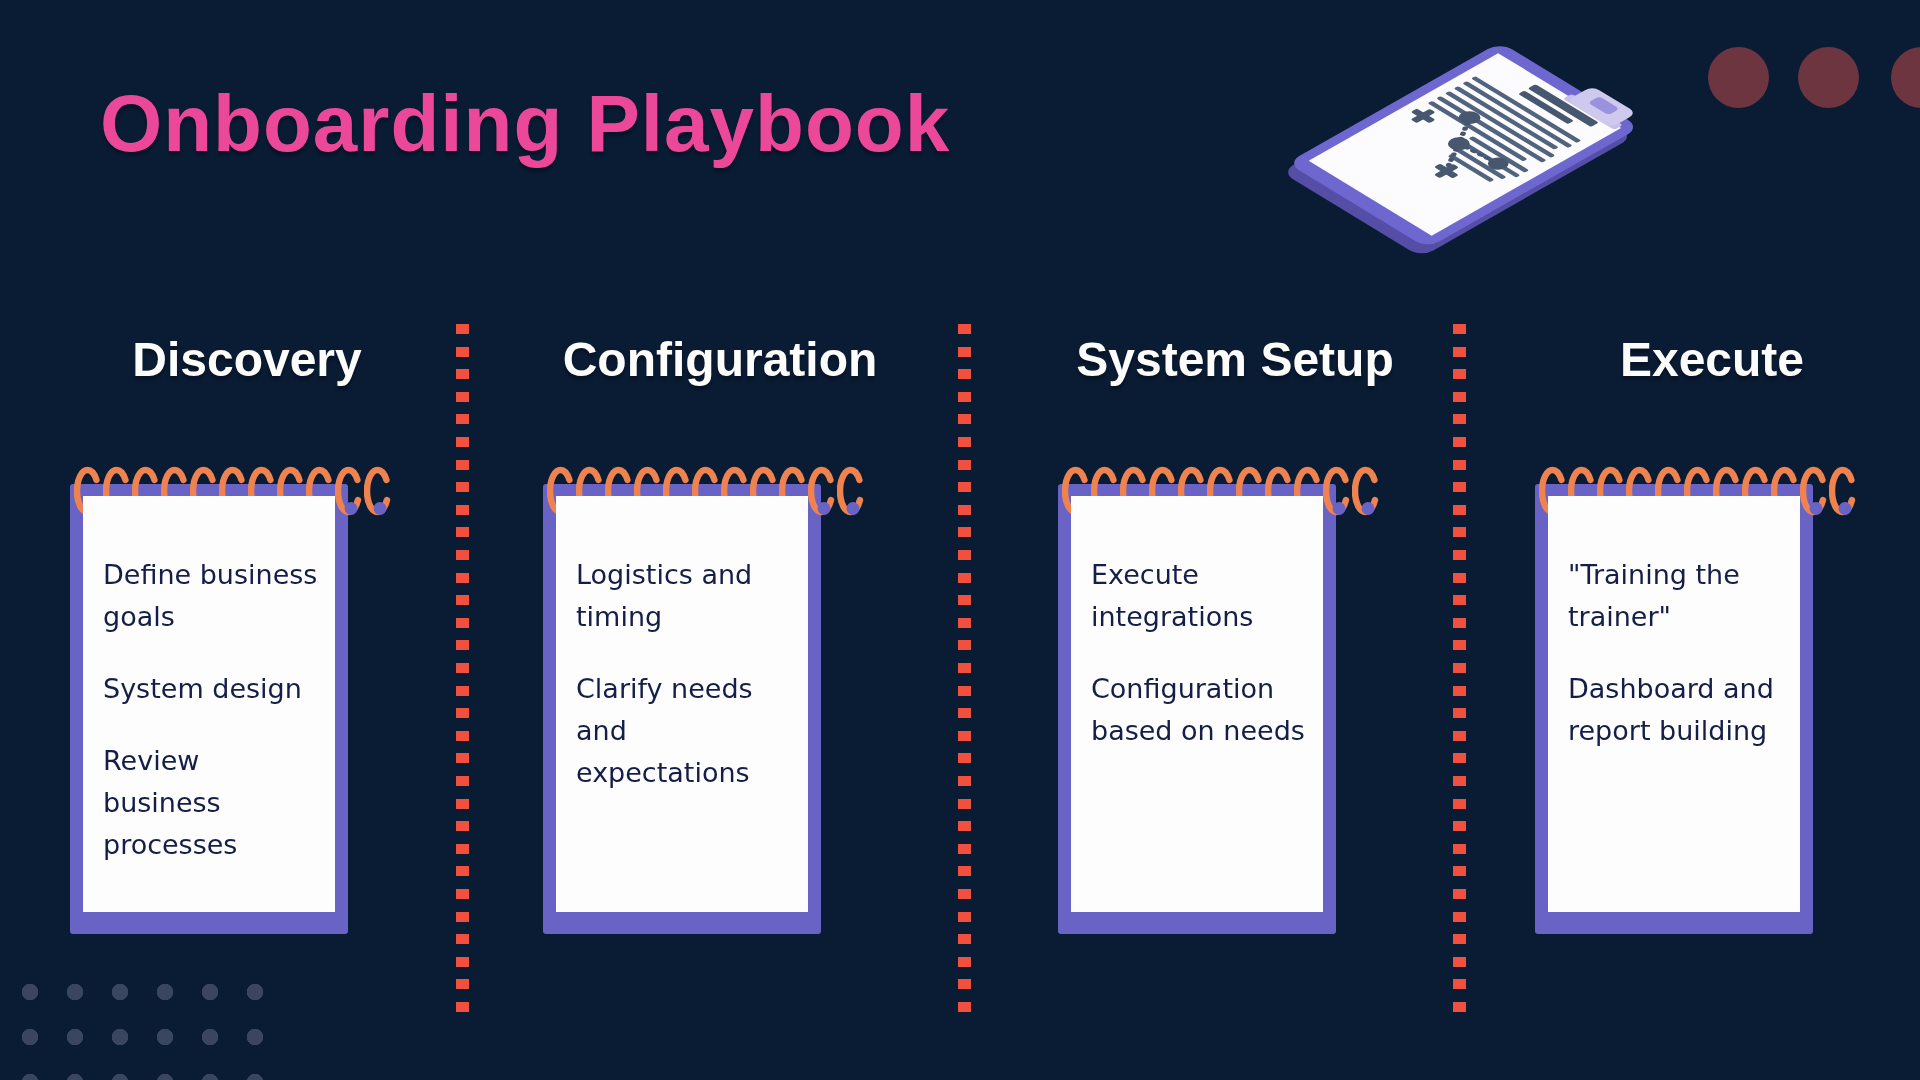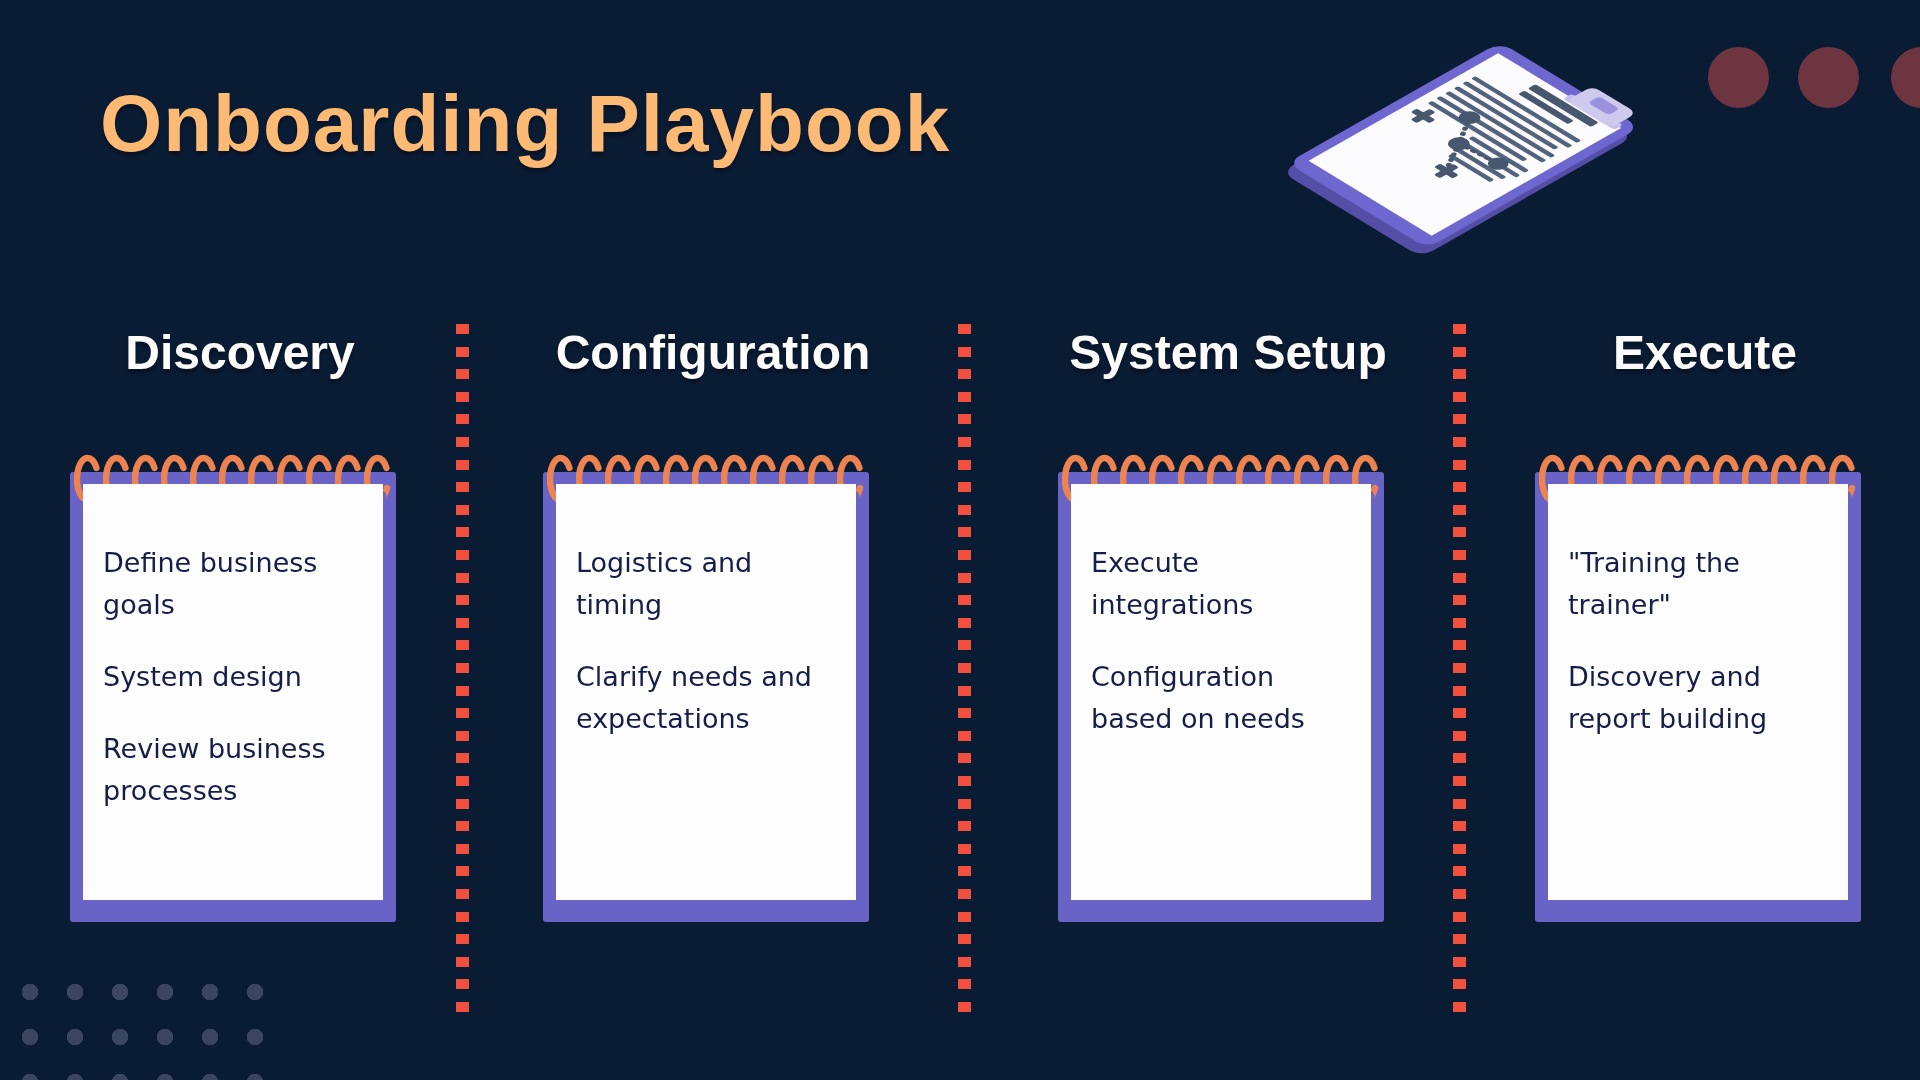--- a/index.html
+++ b/index.html
@@ -3,44 +3,44 @@
 <meta charset="utf-8">
 <style>
   html,body{margin:0;padding:0;background:#0A1B34;}
   .canvas{
     position:relative;width:1920px;height:1080px;overflow:hidden;
     background:#0A1B34;
     font-family:"Liberation Sans",sans-serif;
   }
   .page-title{
     position:absolute;left:100px;top:80px;margin:0;
-    font-size:80px;font-weight:bold;color:#fdba74;letter-spacing:1px;
+    font-size:80px;font-weight:bold;color:#ec4899;letter-spacing:1px;
     line-height:1.1;text-shadow:0 4px 3px rgba(0,0,0,.28);
   }
   
   .corner-circle{position:absolute;top:47px;width:61px;height:61px;border-radius:50%;background:#6D3540;}
   
   .divider{
     position:absolute;top:324px;width:13px;height:690px;
     background-image:repeating-linear-gradient(to bottom,#F2503E 0 10px,transparent 10px 22.6px);
   }
   
   .dots-grid{
     position:absolute;left:22px;top:984px;width:266px;height:112px;
     background-image:radial-gradient(circle at 8px 8px,#3A4660 0 8px,transparent 8.5px);
     background-size:45px 45px;
   }
   
   .col-header{
-    position:absolute;top:318px;width:326px;margin:7px;text-align:center;
+    position:absolute;top:318px;width:326px;margin:14px;text-align:center;
     font-size:48px;font-weight:bold;color:#FCFCFA;
     text-shadow:0 4px 3px rgba(0,0,0,.28);white-space:nowrap;
   }
   .notepad{
-    position:absolute;top:472px;width:326px;height:450px;
+    position:absolute;top:484px;width:278px;height:450px;
     background:#6A63C6;border-radius:3px;
   }
   .paper{
     position:absolute;left:13px;right:13px;top:12px;bottom:22px;
     background:#FDFDFE;
     padding:58px 16px 0 20px;box-sizing:border-box;
   }
   .note-item{
     margin:0 0 30px 0;
     font-family:"DejaVu Sans",sans-serif;
@@ -319,19 +319,19 @@
   <ellipse cx="13.5" cy="27" rx="10.5" ry="21" fill="none" stroke="#EF8350" stroke-width="6.5" stroke-linecap="round" pathLength="100" stroke-dasharray="80 20" stroke-dashoffset="91"></ellipse>
   <circle cx="16" cy="44.5" r="6.5" fill="#6A63C6"></circle>
         </svg>
         <svg width="29" height="60" viewBox="0 0 29 60">
   <ellipse cx="13.5" cy="27" rx="10.5" ry="21" fill="none" stroke="#EF8350" stroke-width="6.5" stroke-linecap="round" pathLength="100" stroke-dasharray="80 20" stroke-dashoffset="91"></ellipse>
   <circle cx="16" cy="44.5" r="6.5" fill="#6A63C6"></circle>
         </svg>
       </div>
     <div class="paper">
       <p class="note-item">"Training the trainer"</p>
-      <p class="note-item">Discovery and report building</p>
+      <p class="note-item">Dashboard and report building</p>
     </div>
   </div>
 
   <div class="dots-grid"></div>
 
 </div>
 
 </body></html>

